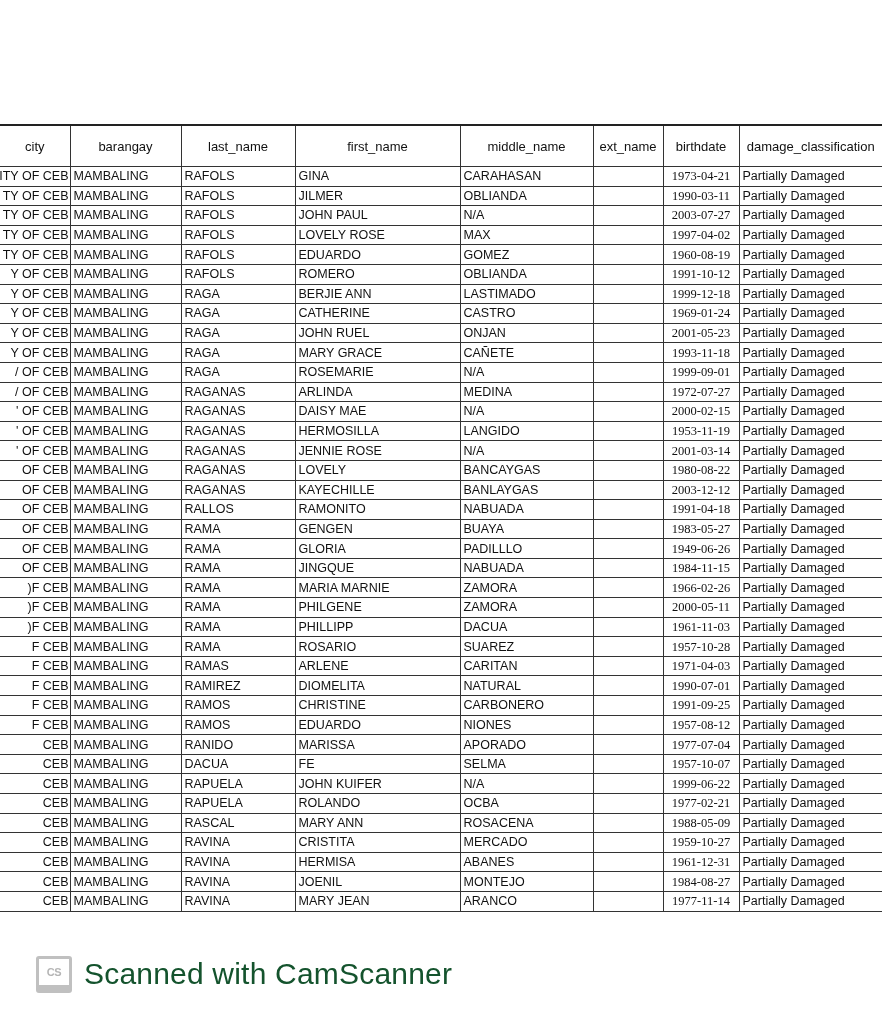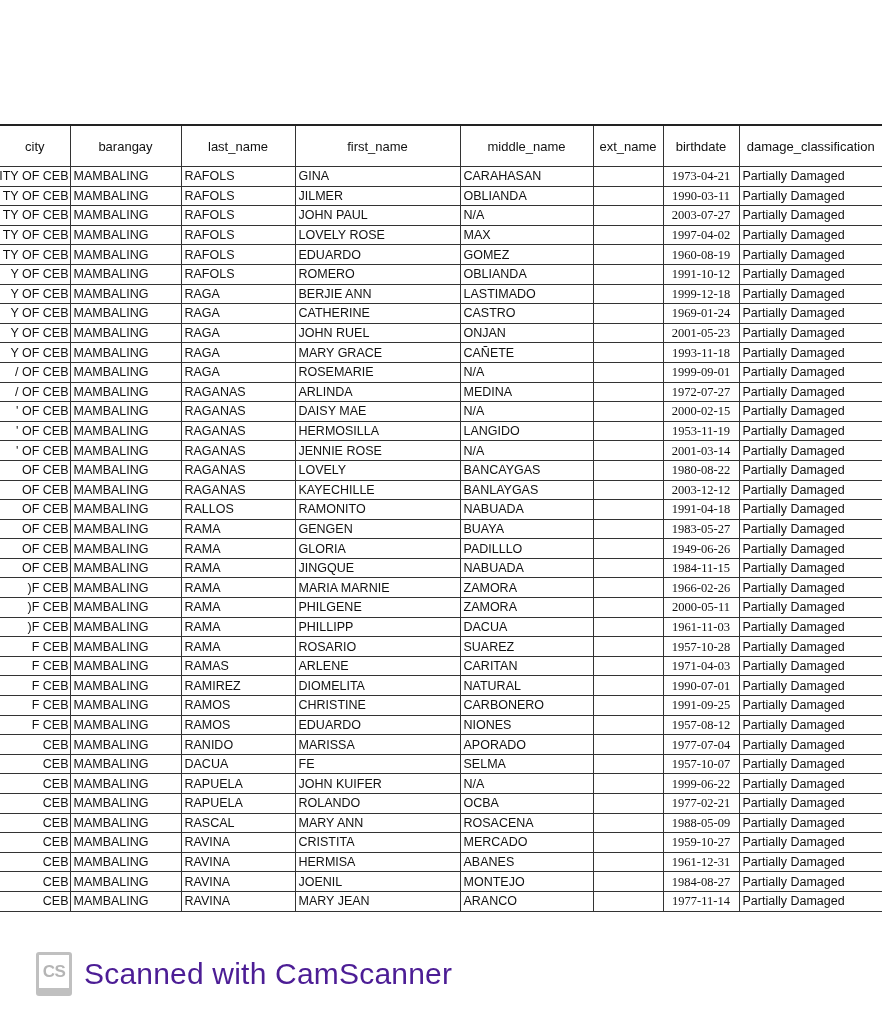--- a/index.html
+++ b/index.html
@@ -30,25 +30,25 @@
   th:first-child, td:first-child { border-left: none; }
   td.city { text-align: right; padding-right: 1px; direction: rtl; }
   td.city span { direction: ltr; unicode-bidi: bidi-override; }
   td.bd { text-align: center; padding: 0 1px; font-family: Liberation Serif, serif; }
   td.dmg { padding-left: 3px; }
   .watermark {
     position: absolute; left: 36px; top: 954px; height: 40px; display: flex; align-items: center; gap: 12px;
     color: #b9b9b9;
   }
   .cs-logo {
-    width: 36px; height: 44px; border: 3px solid #c0c0c0; border-bottom-width: 8px; border-radius: 3px;
+    width: 36px; height: 37px; border: 3px solid #c0c0c0; border-bottom-width: 8px; border-radius: 3px;
     box-sizing: border-box; display: flex; align-items: center; justify-content: center;
-    font-size: 17px; font-weight: bold; color: #b5b5b5; letter-spacing: -0.5px;
+    font-size: 11px; font-weight: bold; color: #b5b5b5; letter-spacing: -0.5px;
   }
-  .wm-text { font-size: 30px; color: #4c1d95; letter-spacing: 0.2px; }
+  .wm-text { font-size: 30px; color: #14532d; letter-spacing: 0.2px; }
 </style>
 </head>
 <body>
 
 <div class="sheet">
   <table>
     <colgroup>
       <col class="c-city">
         <col class="c-brgy">
         <col class="c-last">

